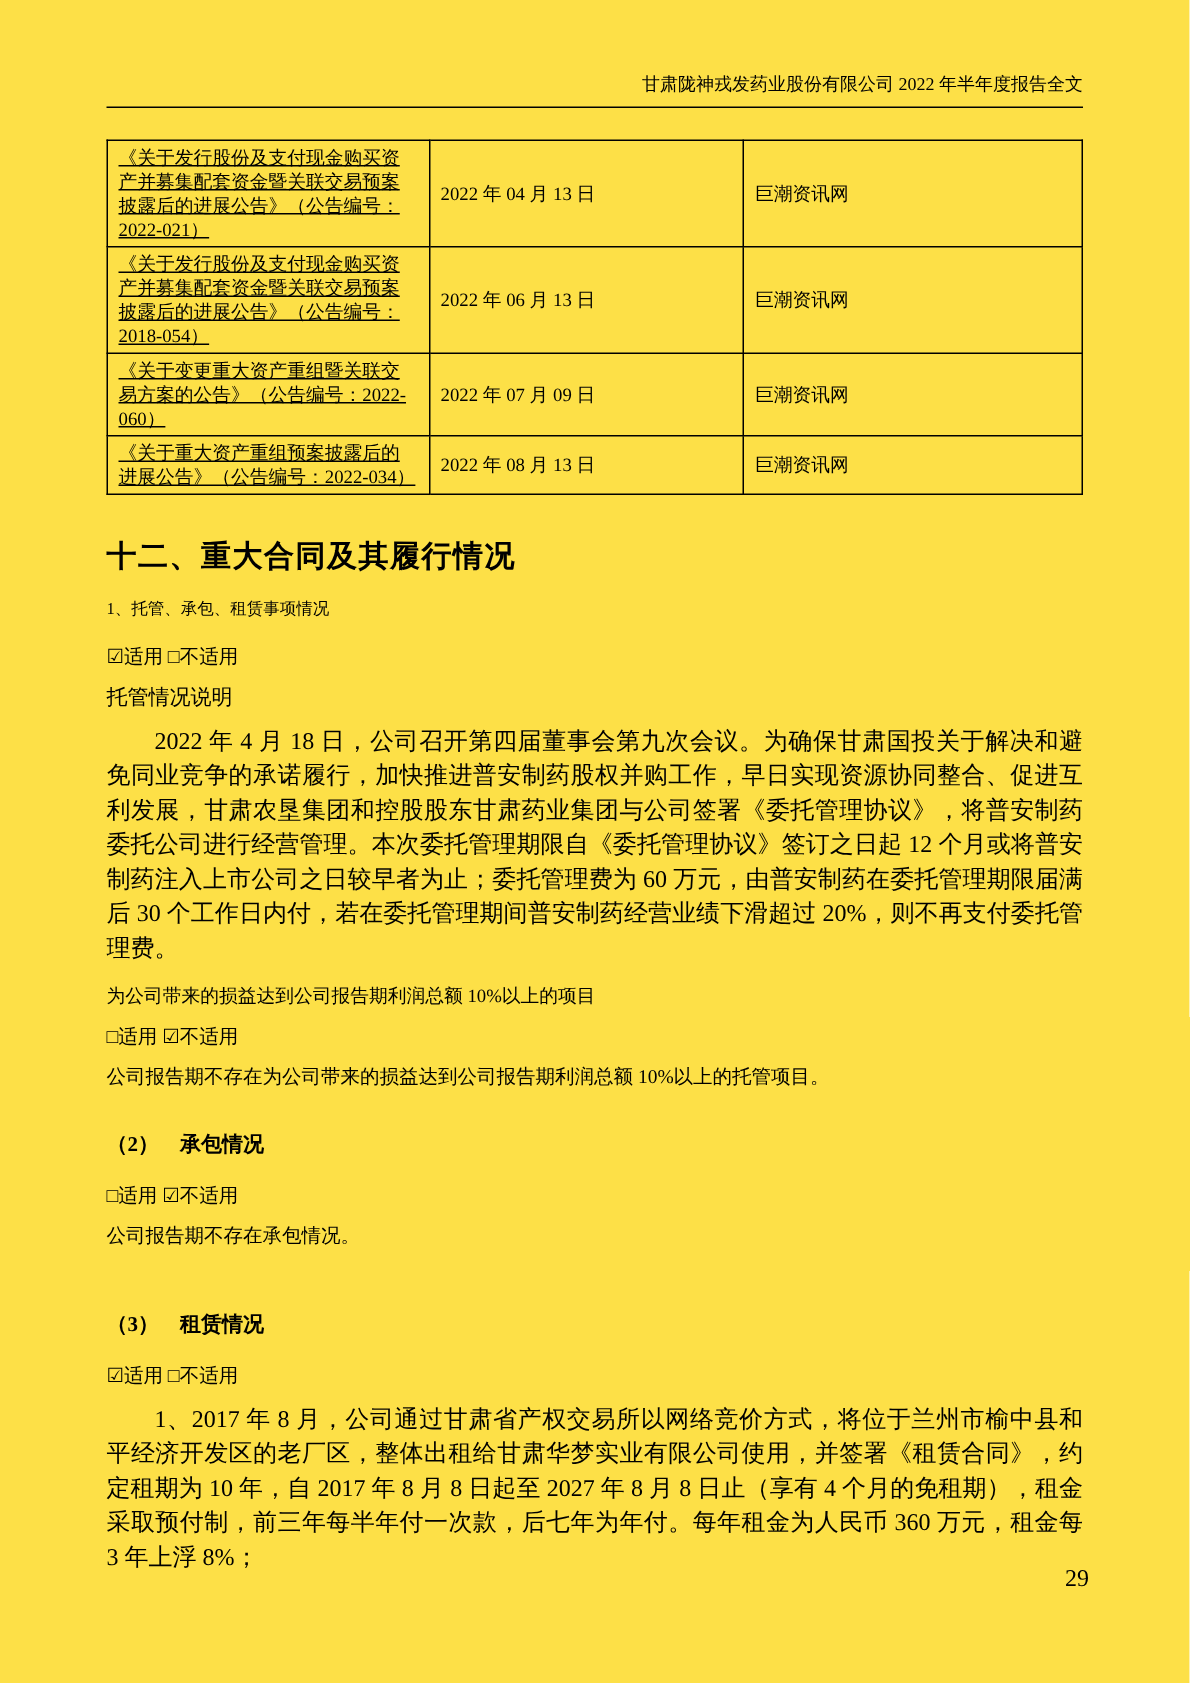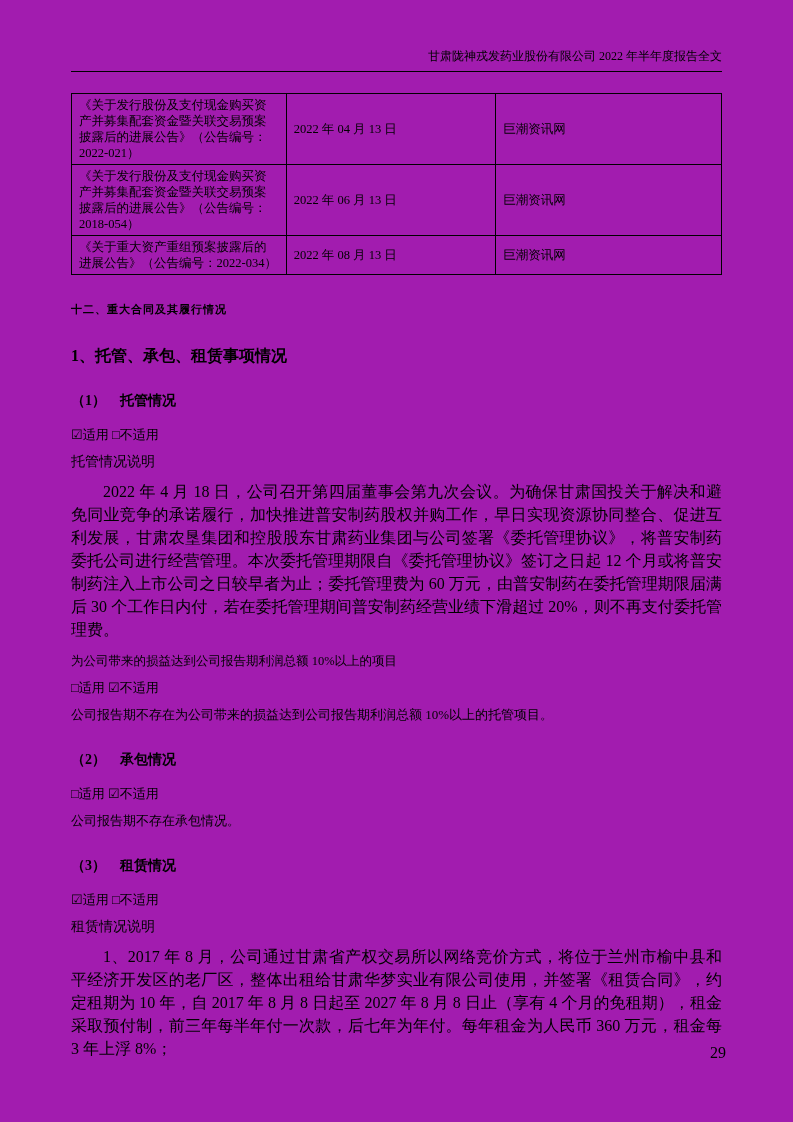--- a/index.html
+++ b/index.html
@@ -8,21 +8,21 @@
     width:793px; height:1122px;
     font-family:"Liberation Serif","DejaVu Serif",serif;
     color:#000000;
     position:relative;
   }
   .page {
     position:relative;
     width:793px; height:1122px;
     padding:49px 71px 0 71px;
     overflow:hidden;
-    background:#a21caf;
+    background:#fde047;
   }
   .page-header {
     text-align:right;
     font-size:12px;
     line-height:14px;
     padding-bottom:8px;
     border-bottom:1px solid #000;
   }
   table.ann {
     width:100%;
@@ -30,26 +30,26 @@
     margin-top:21px;
     font-size:12.5px;
   }
   table.ann td {
     border:1px solid #000;
     padding:3px 7px;
     vertical-align:middle;
     line-height:16px;
     text-align:left;
   }
-  td.c-title { width:215px; }
+  td.c-title { width:215px;text-decoration:underline; }
   td.c-date  { width:210px; }
   td.c-src   { width:226px; }
 
-  .h-major { margin-top:27px; font-size:11px; font-weight:bold; letter-spacing:1px; }
-  .h-sub   { margin-top:29px; font-size:16px; font-weight:bold; }
+  .h-major { margin-top:27px; font-size:20px; font-weight:bold; letter-spacing:1px; }
+  .h-sub   { margin-top:14px; font-size:11px; font-weight:normal; }
   .h-item  { margin-top:25px; font-size:14px; font-weight:bold; }
   .check-line { margin-top:16px; font-size:13px; }
   .note-label { margin-top:9px;  font-size:14px; }
   .para {
     margin-top:9px;
     font-size:16px;
     line-height:23px;
     text-align:justify;
     text-indent:2em;
   }
@@ -77,43 +77,46 @@
         <td class="c-title">《关于发行股份及支付现金购买资产并募集配套资金暨关联交易预案披露后的进展公告》（公告编号：2022-021）</td>
         <td class="c-date">2022 年 04 月 13 日</td>
         <td class="c-src">巨潮资讯网</td>
       </tr>
       <tr>
         <td class="c-title">《关于发行股份及支付现金购买资产并募集配套资金暨关联交易预案披露后的进展公告》（公告编号：2018-054）</td>
         <td class="c-date">2022 年 06 月 13 日</td>
         <td class="c-src">巨潮资讯网</td>
       </tr>
       <tr>
+        <td class="c-title">《关于变更重大资产重组暨关联交易方案的公告》（公告编号：2022-060）</td>
+        <td class="c-date">2022 年 07 月 09 日</td>
+        <td class="c-src">巨潮资讯网</td>
+      </tr>
+      <tr>
         <td class="c-title">《关于重大资产重组预案披露后的进展公告》（公告编号：2022-034）</td>
         <td class="c-date">2022 年 08 月 13 日</td>
         <td class="c-src">巨潮资讯网</td>
       </tr>
     </tbody>
   </table>
 
   <div class="h-major">十二、重大合同及其履行情况</div>
 
   <div class="h-sub">1、托管、承包、租赁事项情况</div>
 
-  <div class="h-item">（1）　托管情况</div>
   <div class="check-line">☑适用 □不适用</div>
   <div class="note-label">托管情况说明</div>
   <div class="para">2022 年 4 月 18 日，公司召开第四届董事会第九次会议。为确保甘肃国投关于解决和避免同业竞争的承诺履行，加快推进普安制药股权并购工作，早日实现资源协同整合、促进互利发展，甘肃农垦集团和控股股东甘肃药业集团与公司签署《委托管理协议》，将普安制药委托公司进行经营管理。本次委托管理期限自《委托管理协议》签订之日起 12 个月或将普安制药注入上市公司之日较早者为止；委托管理费为 60 万元，由普安制药在委托管理期限届满后 30 个工作日内付，若在委托管理期间普安制药经营业绩下滑超过 20%，则不再支付委托管理费。</div>
   <div class="small-line">为公司带来的损益达到公司报告期利润总额 10%以上的项目</div>
   <div class="check-line" style="margin-top:9px;">□适用 ☑不适用</div>
   <div class="plain-line">公司报告期不存在为公司带来的损益达到公司报告期利润总额 10%以上的托管项目。</div>
 
   <div class="h-item" style="margin-top:27px;">（2）　承包情况</div>
   <div class="check-line">□适用 ☑不适用</div>
   <div class="plain-line">公司报告期不存在承包情况。</div>
 
-  <div class="h-item" style="margin-top:27px;">（3）　租赁情况</div>
+  <div class="h-item" style="margin-top:41px;">（3）　租赁情况</div>
   <div class="check-line">☑适用 □不适用</div>
-  <div class="note-label">租赁情况说明</div>
   <div class="para">1、2017 年 8 月，公司通过甘肃省产权交易所以网络竞价方式，将位于兰州市榆中县和平经济开发区的老厂区，整体出租给甘肃华梦实业有限公司使用，并签署《租赁合同》，约定租期为 10 年，自 2017 年 8 月 8 日起至 2027 年 8 月 8 日止（享有 4 个月的免租期），租金采取预付制，前三年每半年付一次款，后七年为年付。每年租金为人民币 360 万元，租金每 3 年上浮 8%；</div>
 
   <div class="page-number">29</div>
 
 </div>
 
 </body></html>

